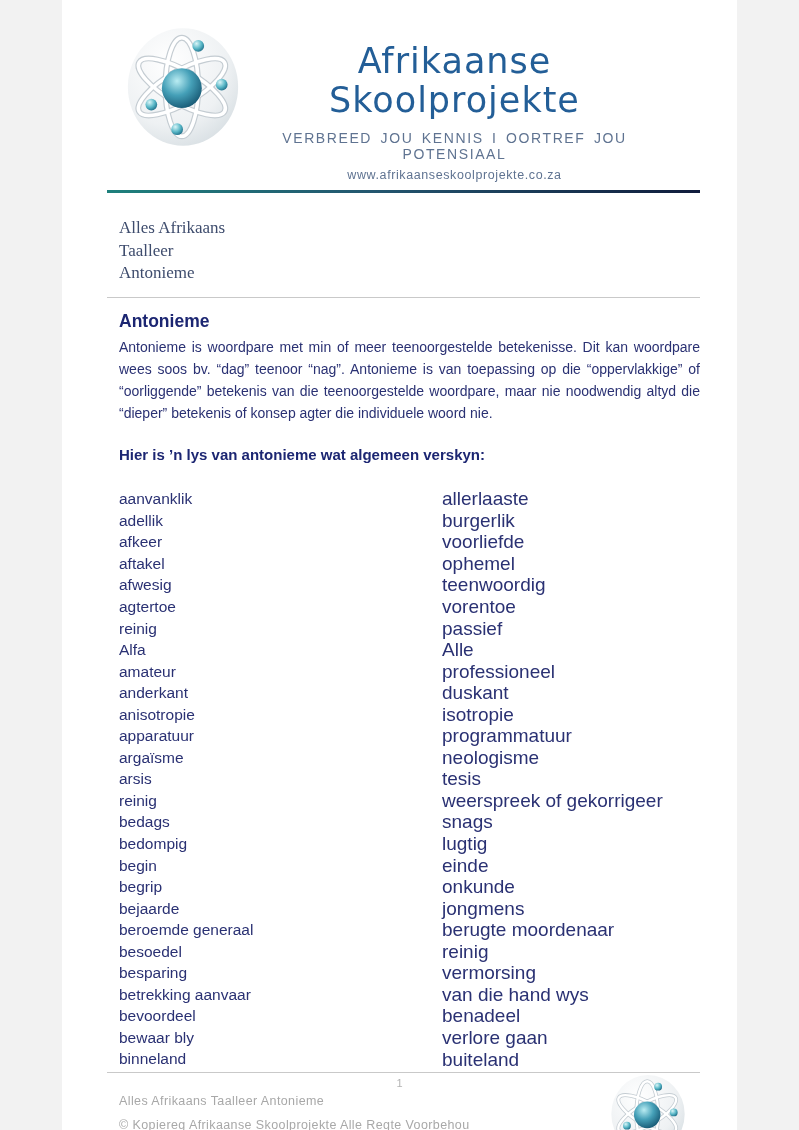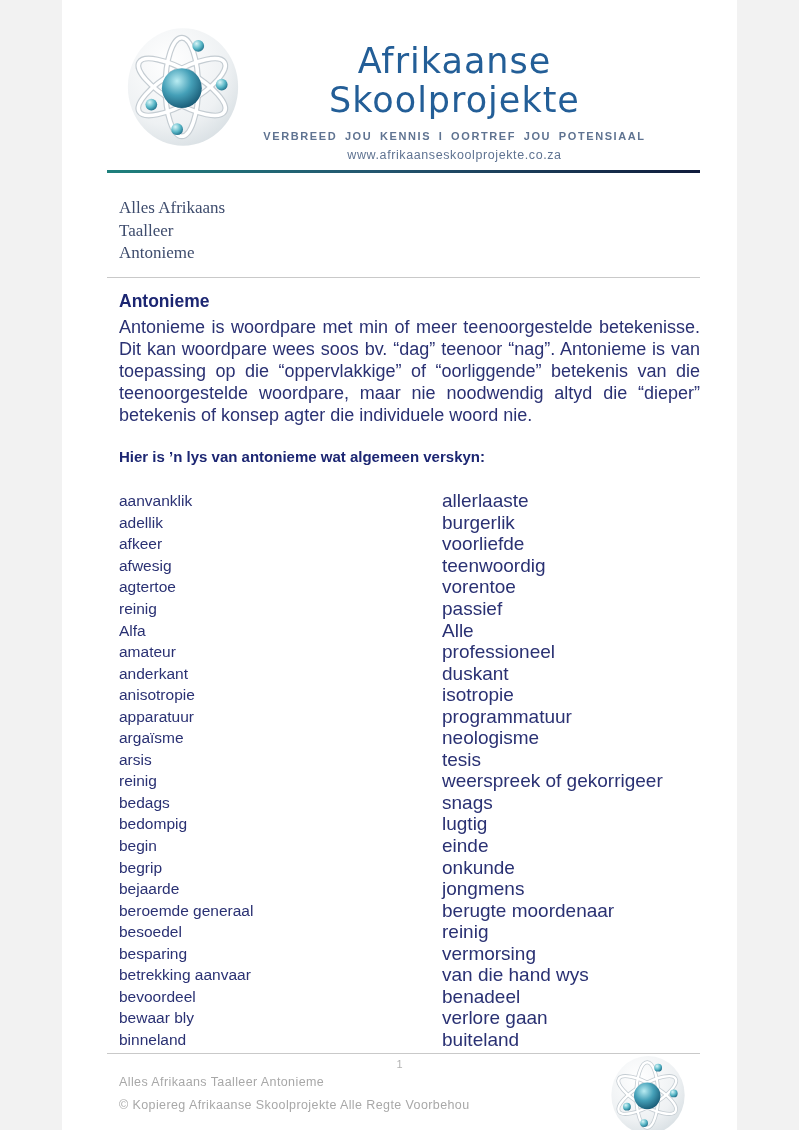--- a/index.html
+++ b/index.html
@@ -17,22 +17,22 @@
   .logo-main { width:118px; height:122px; flex:0 0 auto; }
   .title-block { flex:1; text-align:center; padding-top:16px; padding-right:30px; }
   .site-title {
     font-family:"DejaVu Sans", sans-serif;
     font-size:35px; font-weight:500;
     color:#235e97; letter-spacing:1px;
     line-height:1.1;
   }
   .tagline {
     margin-top:11px;
-    font-size:11px; letter-spacing:1.6px; word-spacing:3px;
-    color:#5f7391; font-weight:700;
+    font-size:14px; letter-spacing:1.6px; word-spacing:3px;
+    color:#5f7391; font-weight:400;
   }
   .site-url {
     margin-top:6px;
     font-size:12.5px; letter-spacing:0.6px;
     color:#5f7391; text-decoration:none; display:inline-block;
   }
   .grad-line {
     height:3px; margin:7px 37px 0 45px;
     background:linear-gradient(to right, #1e807c, #23566f 45%, #101c3c);
   }
@@ -46,21 +46,21 @@
   }
   .thin-line { height:1px; background:#c9c9c9; margin:12px 37px 0 45px; }
 
   
   .article-heading {
     margin:13px 37px 0 57px;
     font-size:17.5px; font-weight:bold; color:#1c2672;
   }
   .article-paragraph {
     margin:4px 37px 0 57px;
-    font-size:18px; line-height:22px;
+    font-size:14px; line-height:22px;
     color:#2a3173; text-align:justify;
   }
   .list-heading {
     margin:22px 37px 0 57px;
     font-size:15px; font-weight:bold; color:#1c2672;
   }
 
   
   .antonym-list { margin:26px 37px 0 57px; }
   .word-row { display:flex; height:21.55px; align-items:center; }
@@ -151,20 +151,24 @@
       </div>
       <div class="word-row">
         <span class="word-left">adellik</span>
         <span class="word-right">burgerlik</span>
       </div>
       <div class="word-row">
         <span class="word-left">afkeer</span>
         <span class="word-right">voorliefde</span>
       </div>
       <div class="word-row">
+        <span class="word-left">aftakel</span>
+        <span class="word-right">ophemel</span>
+      </div>
+      <div class="word-row">
         <span class="word-left">afwesig</span>
         <span class="word-right">teenwoordig</span>
       </div>
       <div class="word-row">
         <span class="word-left">agtertoe</span>
         <span class="word-right">vorentoe</span>
       </div>
       <div class="word-row">
         <span class="word-left">reinig</span>
         <span class="word-right">passief</span>

